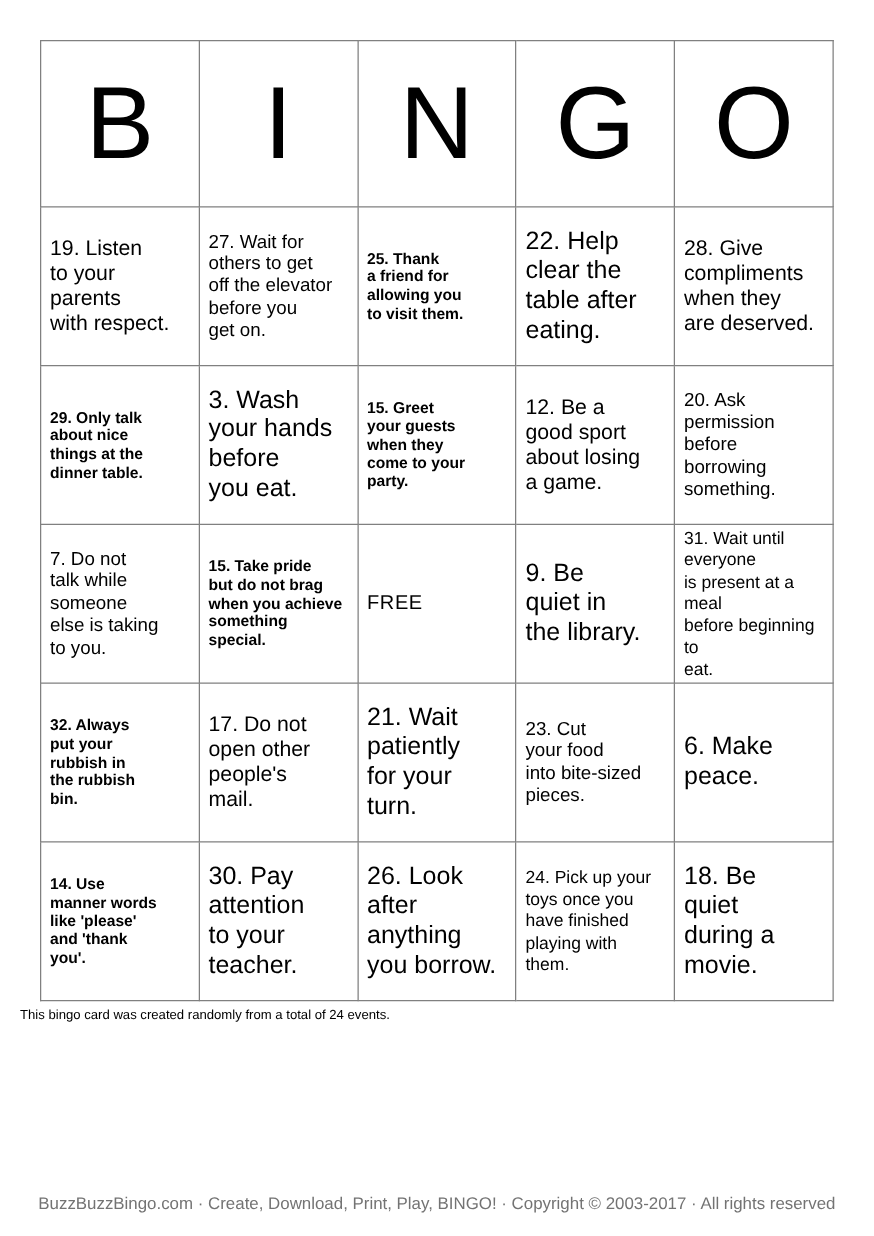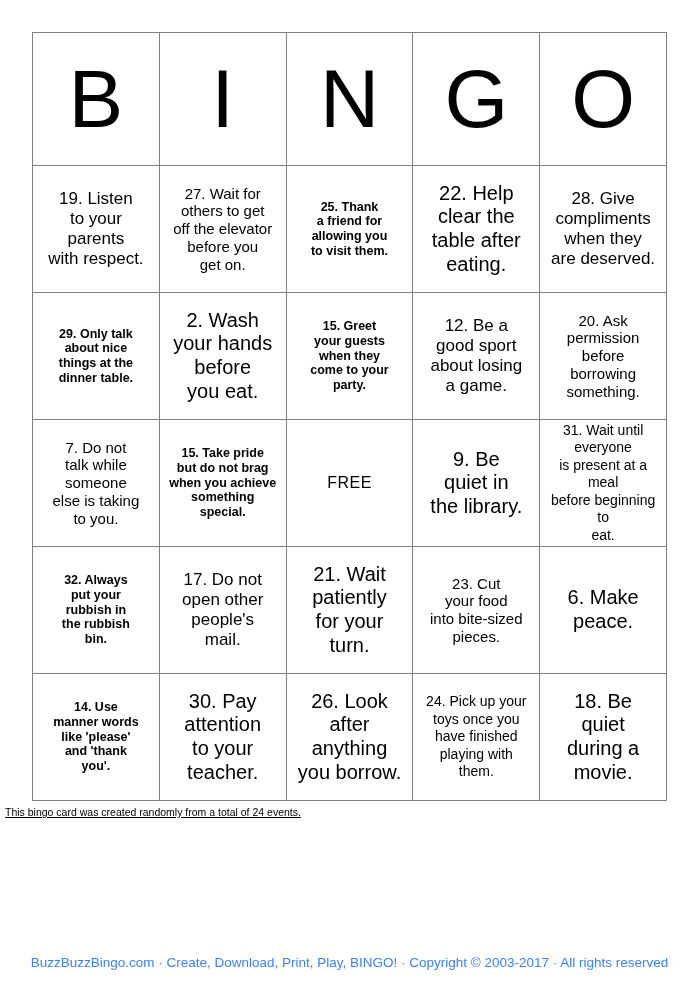--- a/index.html
+++ b/index.html
@@ -54,55 +54,54 @@
 
   
   tr.body-row td {
     height: 126px;
   }
 
   .cell-text {
     display: block;
     padding: 0 7px;
     line-height: 1.18;
-    text-align: center;
+    text-align: left;
     white-space: pre-line;
   }
 
   
   .sz-xl  { font-size: 20px; }
   .sz-lg  { font-size: 17px; }
   .sz-md  { font-size: 15px; }
   .sz-sm  { font-size: 12.5px; font-weight: bold; }
   .sz-xs  { font-size: 14px; line-height: 1.25; }
 
   .free-text {
     font-size: 16px;
     letter-spacing: 0.5px;
   }
 
   
   .card-note {
     position: absolute;
-    left: 5px;
+    left: 16px;
     top: 806px;
     font-size: 10.5px;
     color: #000000;
     white-space: nowrap;
-    text-decoration: underline;
   }
 
   .footer-bar {
     position: absolute;
     left: 0;
     top: 955px;
     width: 699px;
     text-align: center;
     font-size: 13.5px;
-    color: #3b82f6;
+    color: #737373;
   }
 </style>
 </head>
 <body>
 
 <div class="card-wrap">
   <table class="bingo-grid">
     <tbody>
       <tr class="header-row">
         <td>
@@ -157,21 +156,21 @@
       </tr>
 
       <tr class="body-row">
         <td>
             <span class="cell-text sz-sm">29.  Only talk
 about nice
 things at the
 dinner table.</span>
           </td>
         <td>
-            <span class="cell-text sz-xl">2.  Wash
+            <span class="cell-text sz-xl">3.  Wash
 your hands
 before
 you eat.</span>
           </td>
         <td>
             <span class="cell-text sz-sm">15.  Greet
 your guests
 when they
 come to your
 party.</span>

